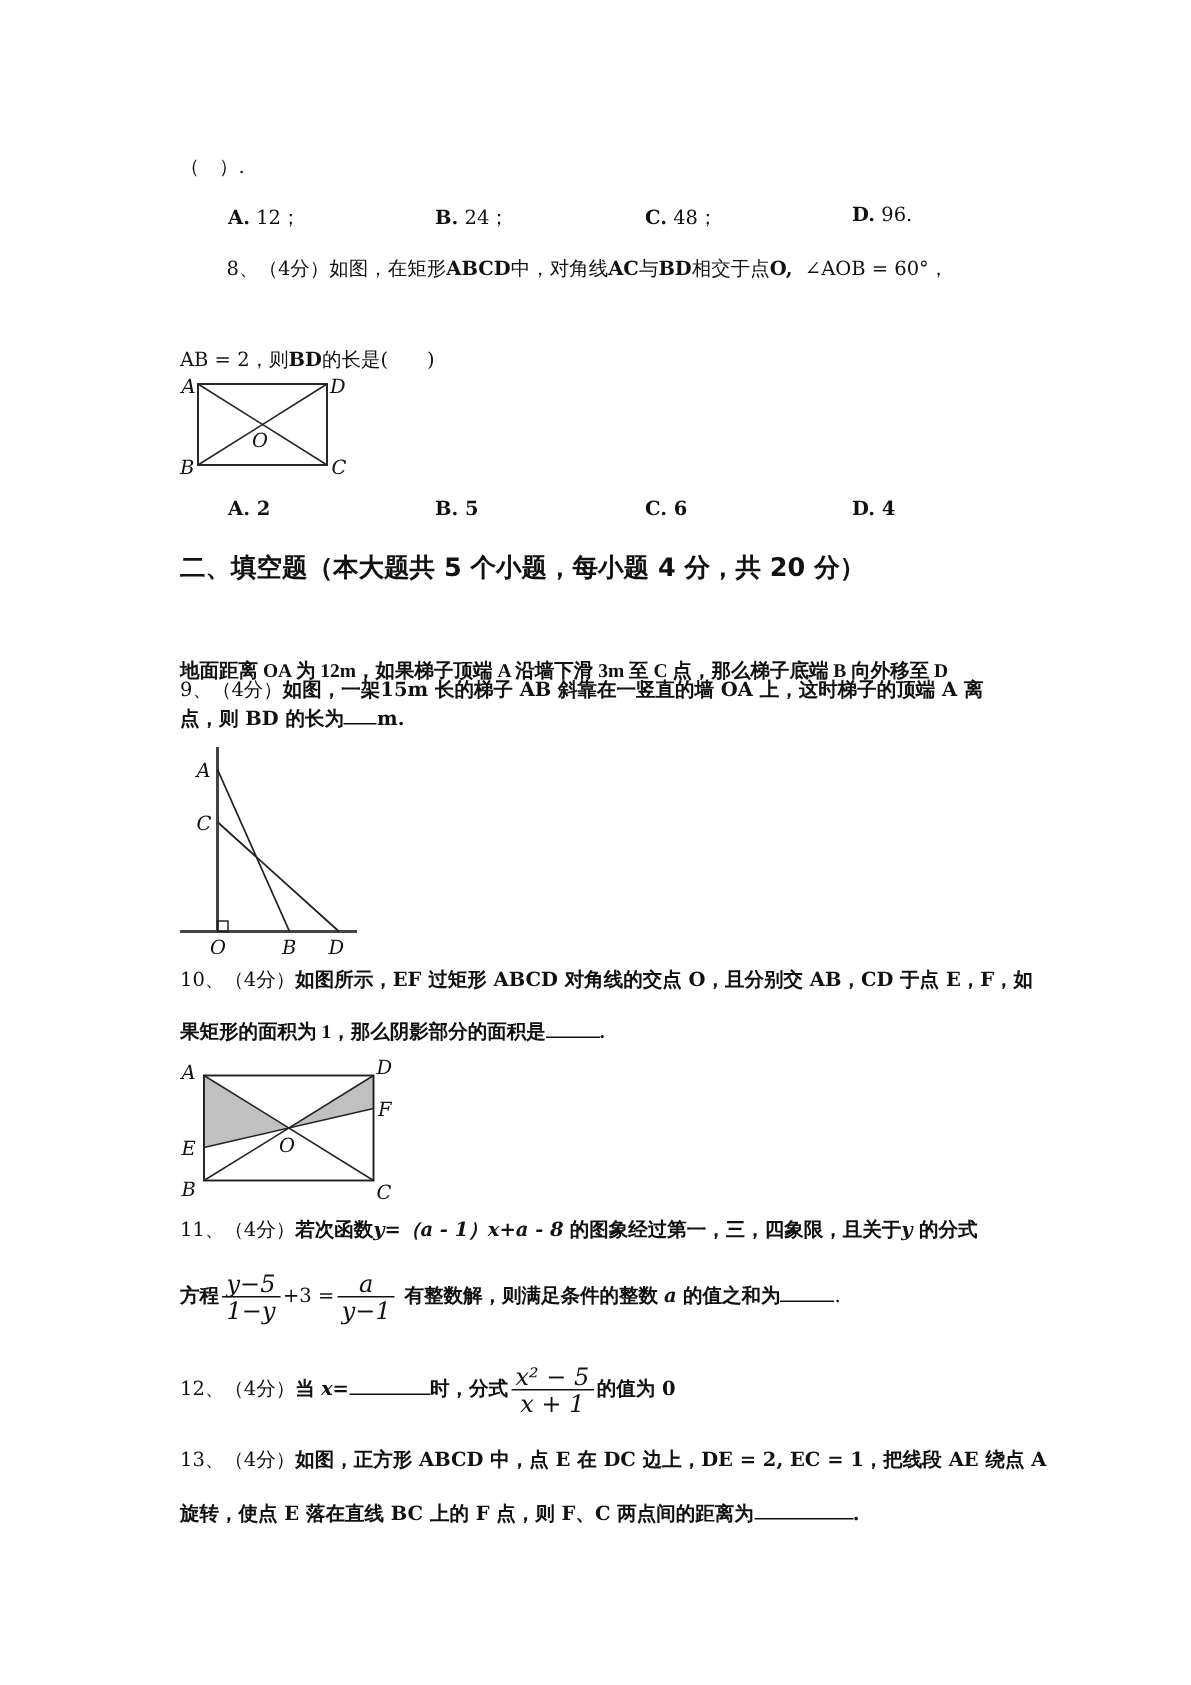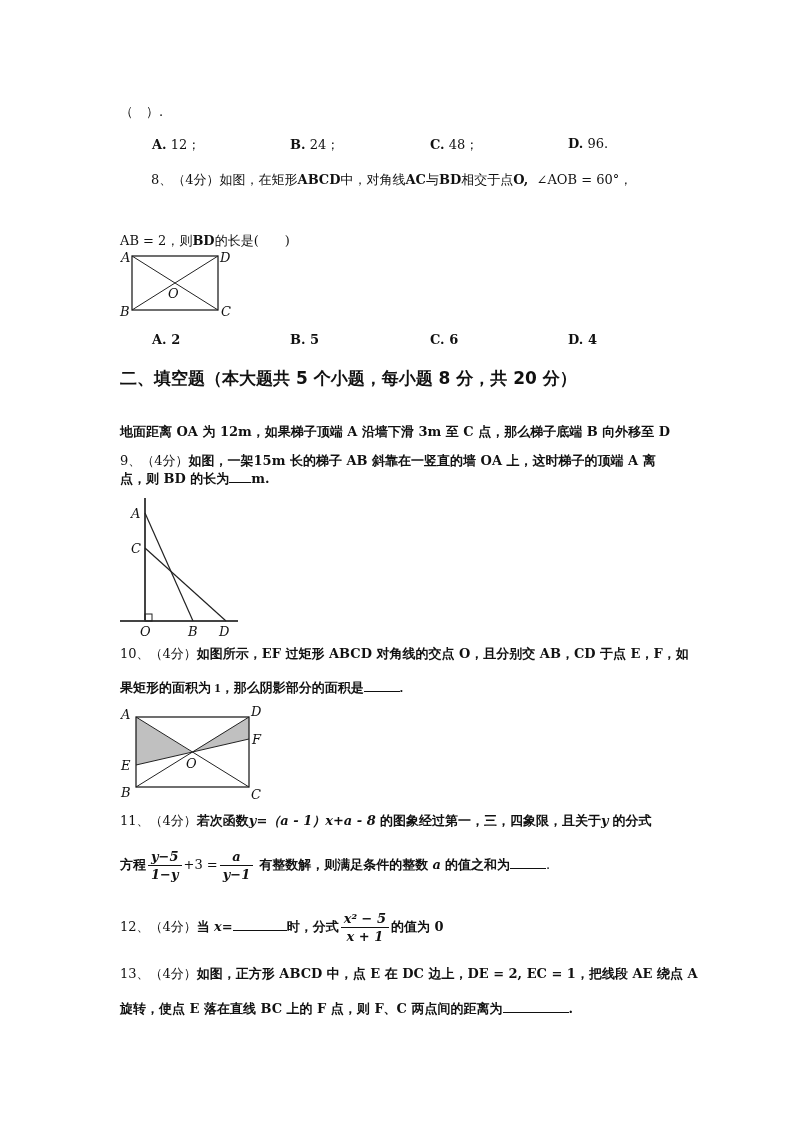--- a/index.html
+++ b/index.html
@@ -6,21 +6,21 @@
   body { width: 794px; height: 1123px; position: relative; overflow: hidden;
          font-family: "DejaVu Serif", "Liberation Serif", serif; color: #111; }
   .line { position: absolute; left: 120px; font-size: 13px; white-space: nowrap; line-height: 16px; }
   .b { font-weight: bold; }
   .opt { position: absolute; font-size: 13px; white-space: nowrap; margin-left: 32px; }
   .opt .k { font-weight: bold; }
   .sec { position: absolute; left: 120px; font-size: 17px; font-weight: bold; white-space: nowrap;
          font-family: "DejaVu Sans", "Liberation Sans", sans-serif; }
   .blank { display: inline-block; border-bottom: 1px solid #111; height: 13px; vertical-align: baseline; }
   .it { font-style: italic; }
-  .frac { display: inline-block; vertical-align: middle; text-align: center; margin: 0 2px; font-size: 13px; font-weight: bold; }
+  .frac { display: inline-block; vertical-align: middle; text-align: center; margin: 0 2px; font-size: 16px; }
   .frac .n { display: block; padding: 0 3px; border-bottom: 1px solid #111; line-height: 17px; }
   .frac .d { display: block; padding: 0 3px; line-height: 17px; }
   svg { position: absolute; overflow: visible; }
   svg text { font-family: "DejaVu Serif", "Liberation Serif", serif; font-style: italic; font-size: 13px; fill: #111; }
 </style>
 </head>
 <body>
 
 <div class="line" style="top:104px;">（　）.</div>
 <div class="opt" style="left:120px;top:136px;"><span class="k">A.</span> <span>12；</span></div>
@@ -44,24 +44,24 @@
   <text x="120" y="316">B</text>
   <text x="221" y="316">C</text>
   <text x="168" y="298">O</text>
 </svg>
 
 <div class="opt b" style="left:120px;top:332px;"><span>A.</span> <span>2</span></div>
 <div class="opt b" style="left:258px;top:332px;"><span>B.</span> <span>5</span></div>
 <div class="opt b" style="left:398px;top:332px;"><span>C.</span> <span>6</span></div>
 <div class="opt b" style="left:536px;top:332px;"><span>D.</span> <span>4</span></div>
 
-<div class="sec" style="top:367px;">二、填空题（本大题共 5 个小题，每小题 8 分，共 20 分）</div>
+<div class="sec" style="top:367px;">二、填空题（本大题共 5 个小题，每小题 4 分，共 20 分）</div>
 
 <div class="line b" style="top:409px;margin-top:44px;"><span style="font-weight:normal">9、（4分）</span><span>如图，一架15m 长的梯子 AB 斜靠在一竖直的墙 OA 上，这时梯子的顶端 A 离</span></div>
-<div class="line b" style="top:424px;">地面距离 OA 为 12m，如果梯子顶端 A 沿墙下滑 3m 至 C 点，那么梯子底端 B 向外移至 D</div>
+<div class="line b" style="top:439px;font-family:Liberation Serif, serif;">地面距离 OA 为 12m，如果梯子顶端 A 沿墙下滑 3m 至 C 点，那么梯子底端 B 向外移至 D</div>
 <div class="line b" style="top:469px;"><span>点，则 BD 的长为</span><span class="blank" style="width:22px;"></span><span>m.</span></div>
 
 <svg style="left:0;top:0;" width="794" height="1123">
   <line x1="145" y1="498" x2="145" y2="621" stroke="#444" stroke-width="2"></line>
   <line x1="120" y1="621" x2="238" y2="621" stroke="#444" stroke-width="2"></line>
   <rect x="145" y="614" width="7" height="7" fill="none" stroke="#222" stroke-width="1"></rect>
   <line x1="145" y1="513" x2="193" y2="621" stroke="#222" stroke-width="1.2"></line>
   <line x1="145" y1="548" x2="226" y2="621" stroke="#222" stroke-width="1.2"></line>
   <text x="131" y="518">A</text>
   <text x="131" y="553">C</text>

